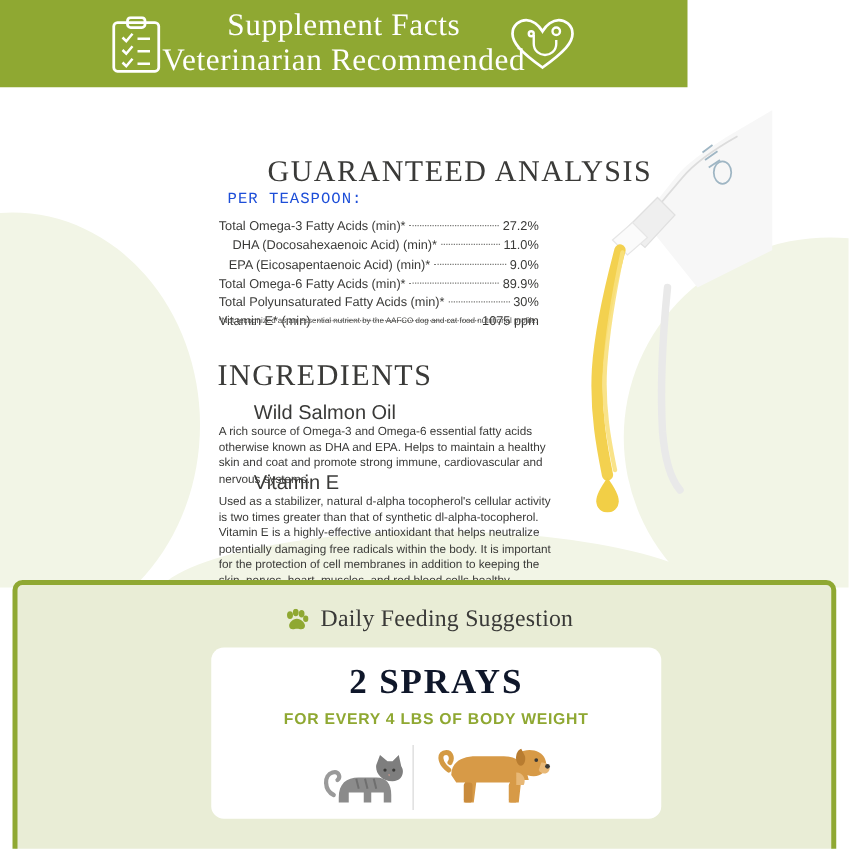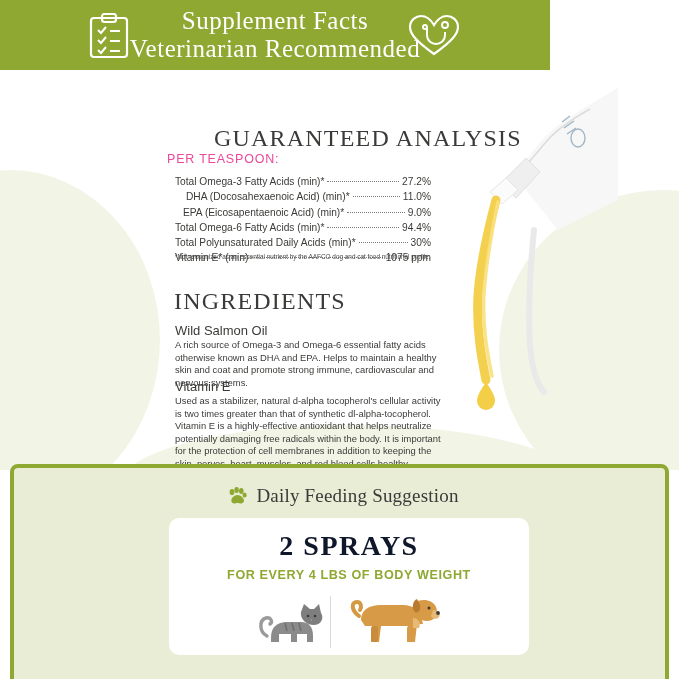--- a/index.html
+++ b/index.html
@@ -90,25 +90,25 @@
     letter-spacing: 1.2px;
   }
   .ga-title {
     position: absolute;
     left: 174px; top: 55px;
     font-size: 24px;
     margin-left: 40px;
   }
   .ga-sub {
     position: absolute;
-    left: 167px; top: 82px;
+    left: 182px; top: 82px;
     font-size: 12.5px;
     letter-spacing: .8px;
-    color: #ec4899;
-    font-family: Liberation Sans, sans-serif;
+    color: #1d4ed8;
+    font-family: Liberation Mono, monospace;
   }
 
   .facts {
     position: absolute;
     left: 175px; top: 104px;
     width: 256px;
     font-size: 10.2px;
     color: #3a3a38;
     line-height: 15.3px;
   }
@@ -143,23 +143,24 @@
     left: 174px; top: 218px;
     font-size: 24px;
   }
 
   .ing-block {
     position: absolute;
     width: 268px;
     color: #3a3a38;
   }
   .ing-block .ing-head {
-    font-size: 13px;
+    font-size: 16px;
     line-height: 14px;
     margin-bottom: 1px;
+    margin-left: 28px;
   }
   .ing-block .ing-body {
     font-size: 9.4px;
     line-height: 12.6px;
   }
   .ing-1 { left: 175px; top: 254px; }
   .ing-2 { left: 175px; top: 310px; }
 
   
   .bottle { position: absolute; left: 438px; top: 10px; width: 180px; height: 330px; }
@@ -279,24 +280,24 @@
         <span class="fact-val">11.0%</span>
       </div>
       <div class="fact-row indent-2">
         <span class="fact-name">EPA (Eicosapentaenoic Acid) (min)*</span>
         <span class="fact-dots"></span>
         <span class="fact-val">9.0%</span>
       </div>
       <div class="fact-row">
         <span class="fact-name">Total Omega-6 Fatty Acids (min)*</span>
         <span class="fact-dots"></span>
-        <span class="fact-val">94.4%</span>
+        <span class="fact-val">89.9%</span>
       </div>
       <div class="fact-row">
-        <span class="fact-name">Total Polyunsaturated Daily Acids (min)*</span>
+        <span class="fact-name">Total Polyunsaturated Fatty Acids (min)*</span>
         <span class="fact-dots"></span>
         <span class="fact-val">30%</span>
       </div>
       <div class="fact-row">
         <span class="fact-name">Vitamin E* (min)</span>
         <span class="fact-dots"></span>
         <span class="fact-val">1075 ppm</span>
       </div>
     </div>
 

